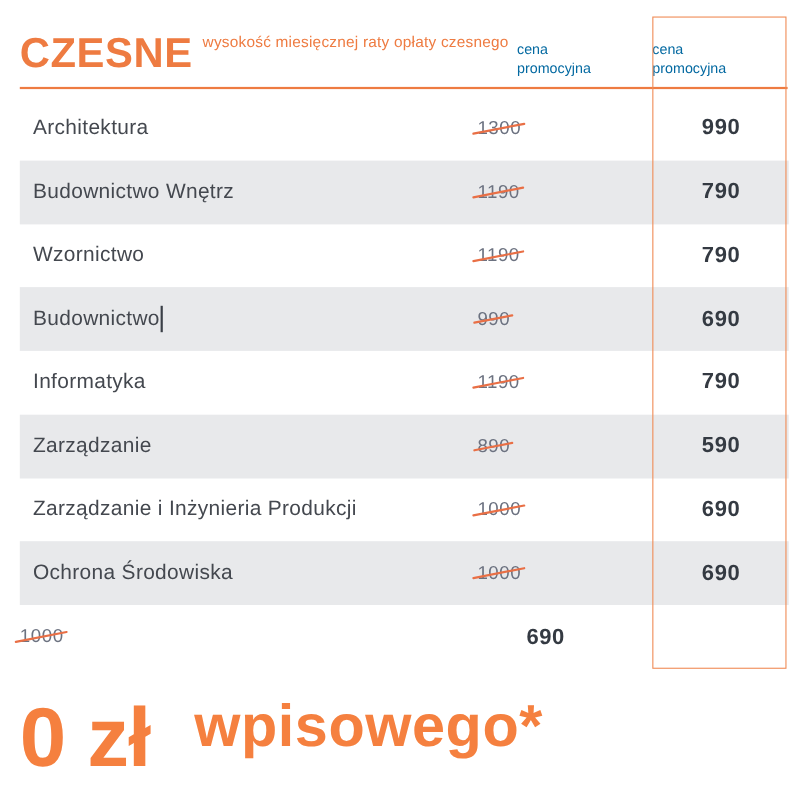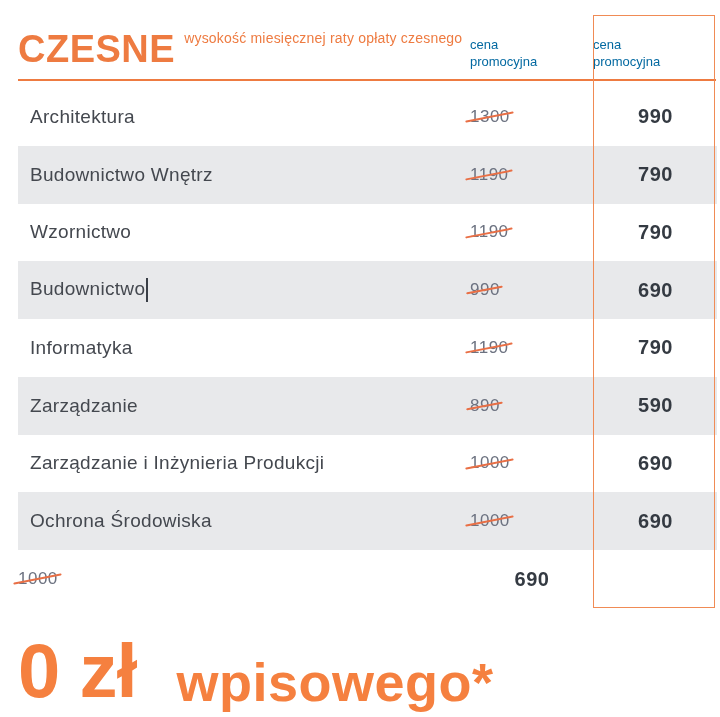--- a/index.html
+++ b/index.html
@@ -41,20 +41,21 @@
 
   
   .fee-table {
     position:absolute; left:18px; top:88px; width:699px;
   }
   .row {
     display:grid;
     grid-template-columns:1fr 116px 131px;
     align-items:center;
     height:57.78px;
+    gap:36px;
   }
   .row:nth-child(even) { background:#E8E9EB; }
   .course-name {
     padding-left:12px;
     font-size:19px; color:#44484F; letter-spacing:0.3px;
     white-space:nowrap;
   }
   .caret {
     display:inline-block; width:2px; height:24px;
     background:#3A3F47; vertical-align:middle; margin-left:1px;
@@ -81,21 +82,21 @@
   .promo-box {
     position:absolute; left:593px; top:15px;
     width:122px; height:593px;
     border:1.5px solid #F08B55;
     pointer-events:none;
   }
 
   
   .footer {
     position:absolute; left:18px; top:633px;
-    display:flex; align-items:flex-end;
+    display:flex; align-items:flex-start;
     color:#F5803F;
   }
   .zero-fee {
     font-size:76px; font-weight:800; line-height:1; letter-spacing:-1px;
   }
   .zero-fee-label {
     font-size:54px; font-weight:700; line-height:1; margin-left:40px;
     letter-spacing:0.5px;
   }
 </style>

